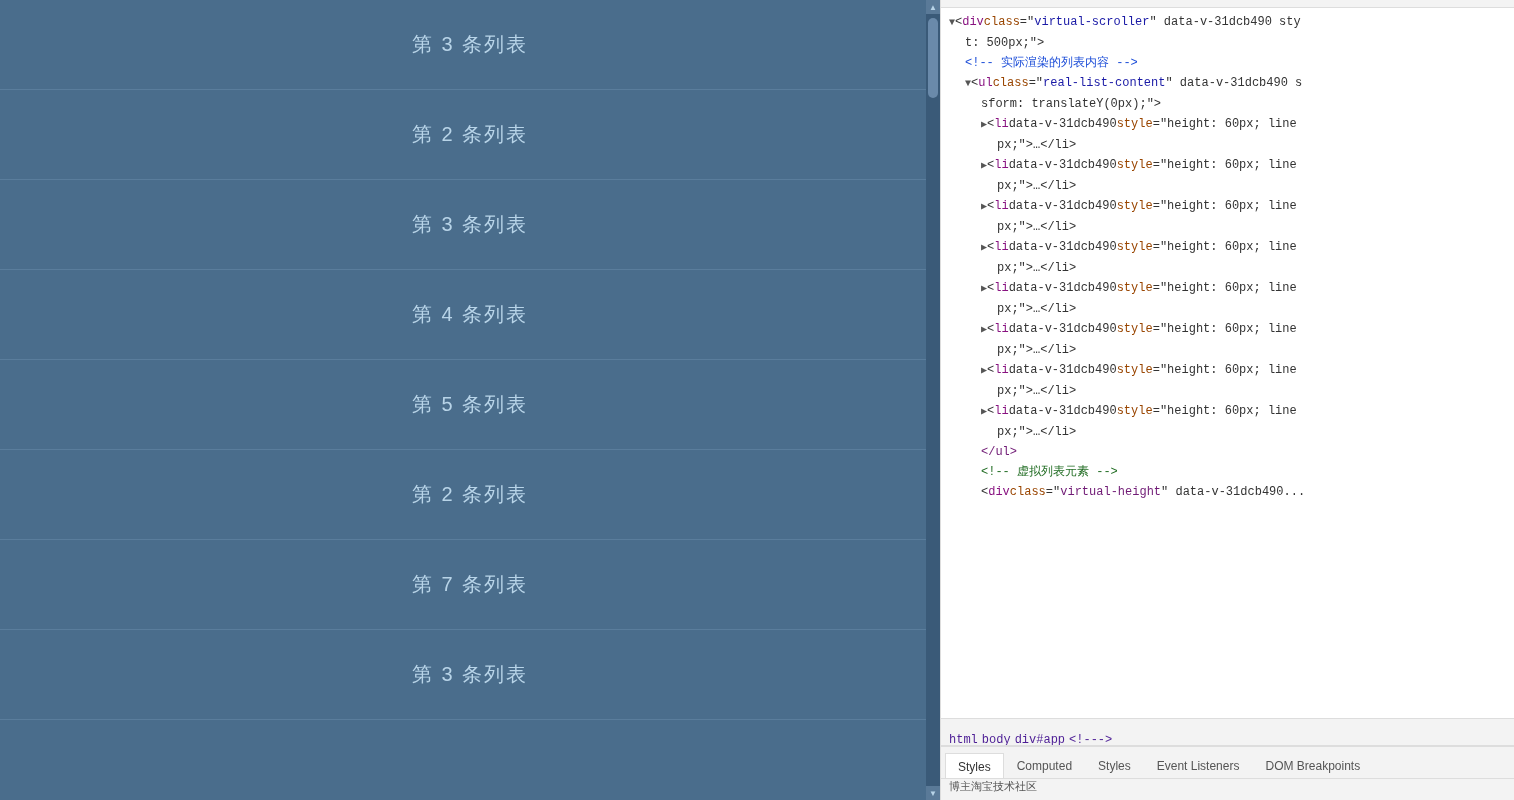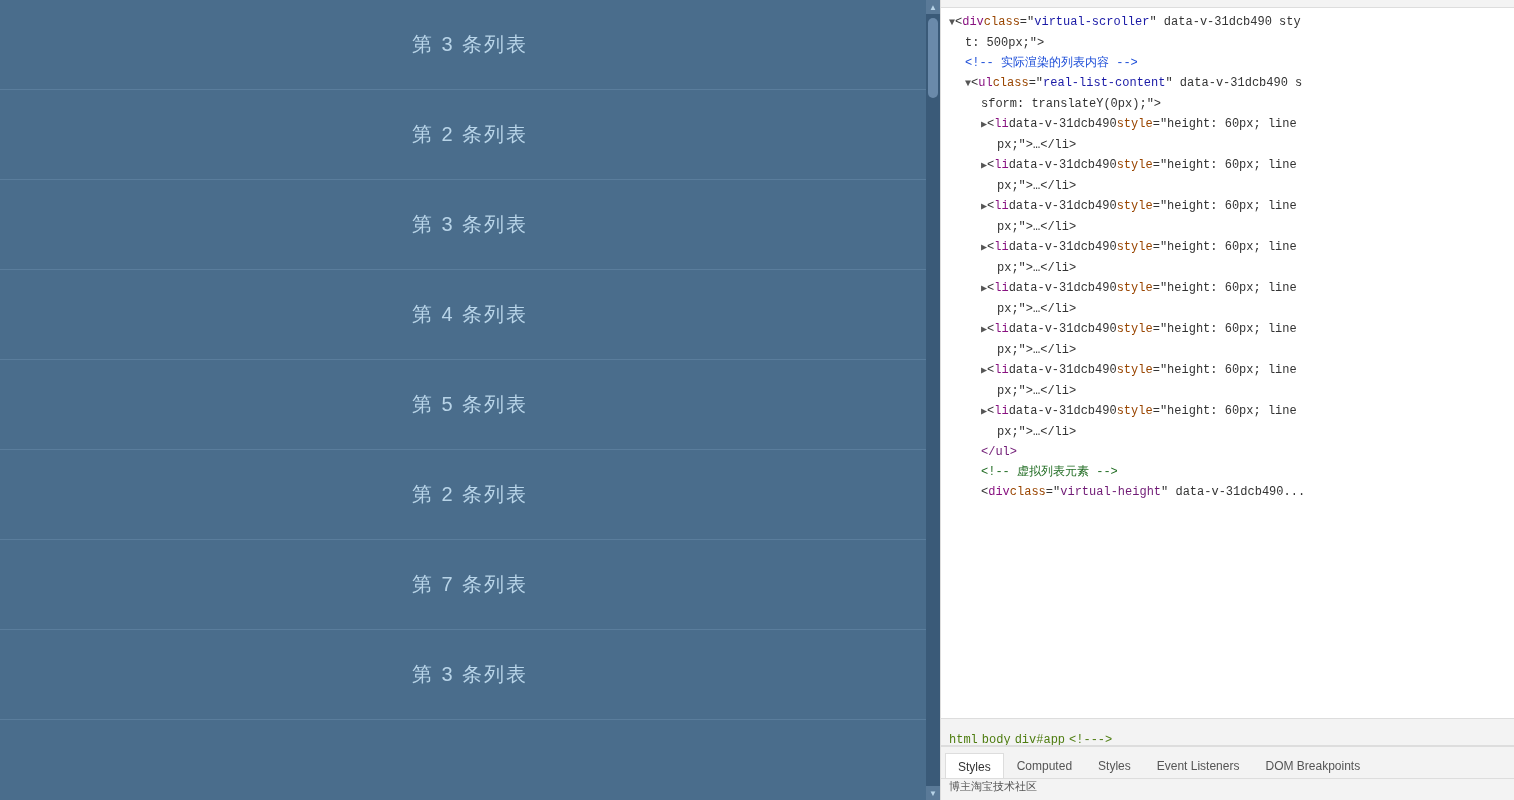--- a/index.html
+++ b/index.html
@@ -106,21 +106,21 @@
       align-items: center;
       padding: 0 8px;
       font-family: 'Courier New', Courier, monospace;
       font-size: 12px;
       color: #333;
       gap: 0;
       overflow: hidden;
     }
 
     .breadcrumb-item {
-      color: #4d7c0f;
+      color: #4c1d95;
       cursor: pointer;
       white-space: nowrap;
       margin-top: 16px;
     }
 
     .breadcrumb-sep {
       color: #333;
       margin: 0 2px;
     }
 

